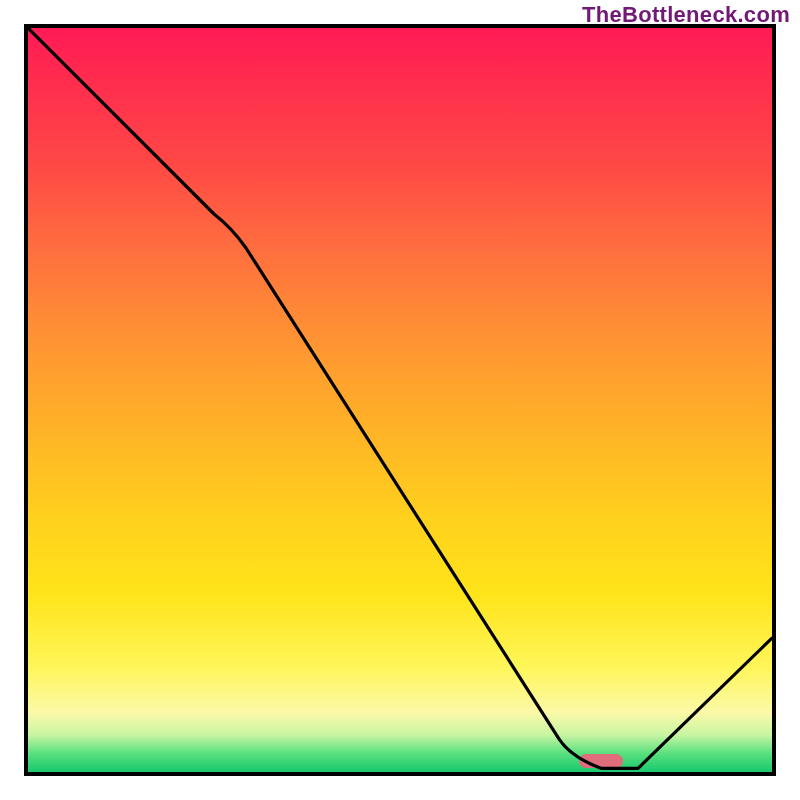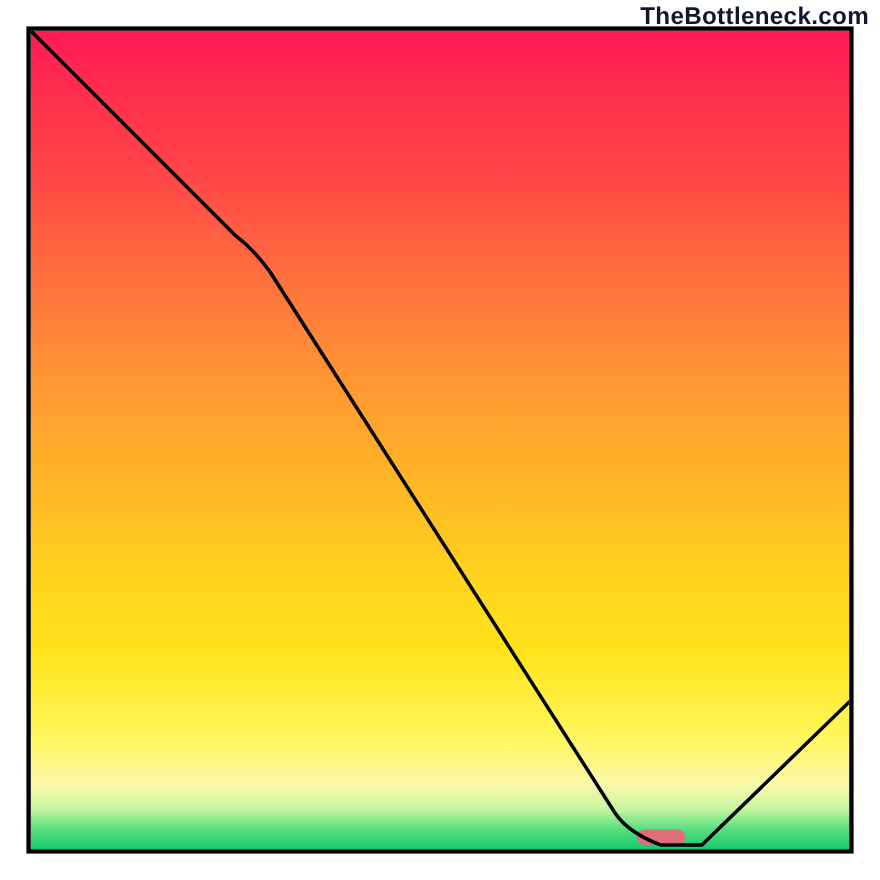--- a/index.html
+++ b/index.html
@@ -14,21 +14,21 @@
     position: absolute;
     left: 0;
     top: 0;
     width: 800px;
     height: 800px;
   }
   .watermark {
     position: absolute;
     top: 2px;
     right: 10px;
-    color: #0f172a;
+    color: #701a75;
     font-size: 22px;
     font-weight: 600;
     letter-spacing: 0.3px;
     z-index: 5;
   }
   .plot-border {
     position: absolute;
     left: 24px;
     top: 24px;
     width: 752px;

